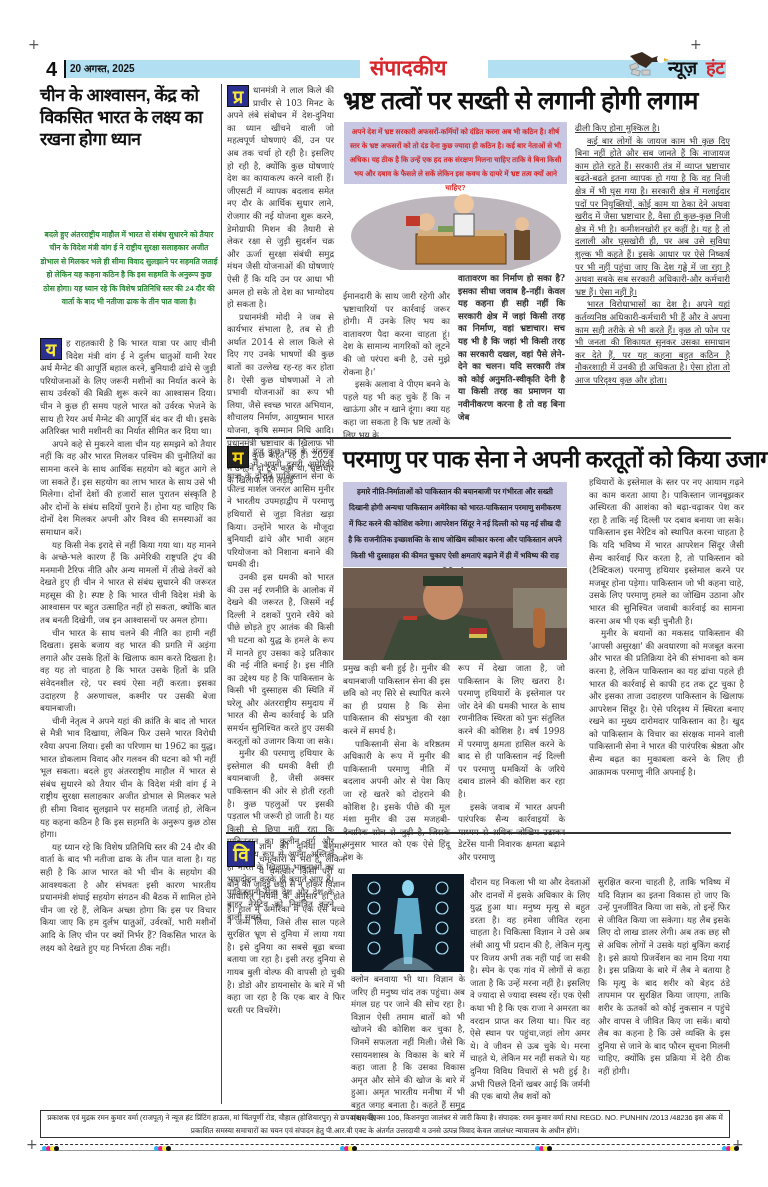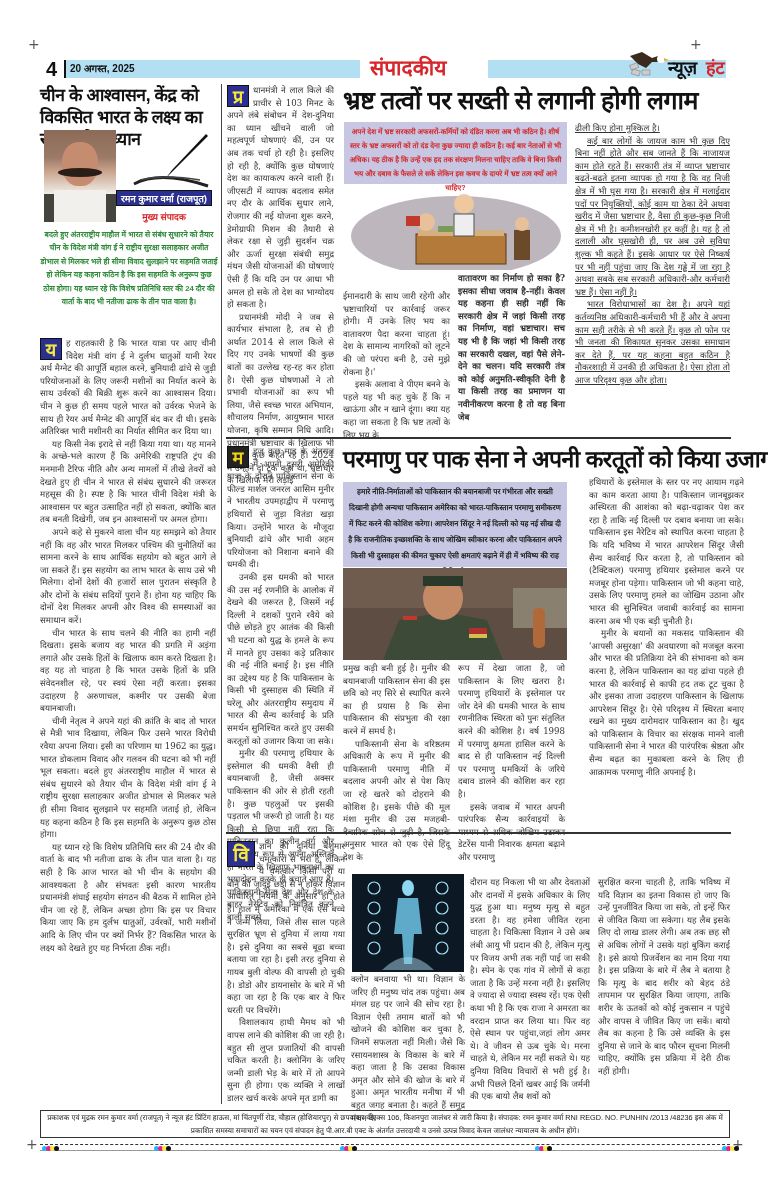--- a/index.html
+++ b/index.html
@@ -102,42 +102,25 @@
         <rect x="14" y="24" width="8" height="5" fill="#ccc" stroke="#777" stroke-width="0.5"></rect>
       </svg>
       <span class="brand1">न्यूज़</span>
       <span class="brand2">हंट</span>
     </div>
   </div>
 
   <div class="left-col">
     <div class="left-head">चीन के आश्वासन, केंद्र को विकसित भारत के लक्ष्य का रखना होगा ध्यान</div>
   </div>
-  <div class="author-block">
-    <div class="author-photo">
-      <div class="coatl"></div>
-        <div class="coatr"></div>
-      <div class="shirt"></div>
-      <div class="face"></div>
-      <div class="mous"></div>
-    </div>
-    <svg class="pen" viewBox="0 0 82 56">
-      <path d="M78 2 L40 40 L36 44 L42 36 L76 0 Z" fill="#111"></path>
-      <path d="M40 40 L30 50 L36 44 Z" fill="#333"></path>
-      <path d="M4 50 Q30 36 78 52" stroke="#222" stroke-width="3" fill="none"></path>
-      <path d="M10 46 Q36 40 70 46" stroke="#444" stroke-width="1.5" fill="none"></path>
-    </svg>
-    <div class="author-name">रमन कुमार वर्मा (राजपूत)</div>
-    <div class="author-role">मुख्य संपादक</div>
-  </div>
   <div class="summary">बदले हुए अंतरराष्ट्रीय माहौल में भारत से संबंध सुधारने को तैयार चीन के विदेश मंत्री वांग ई ने राष्ट्रीय सुरक्षा सलाहकार अजीत डोभाल से मिलकर भले ही सीमा विवाद सुलझाने पर सहमति जताई हो लेकिन यह कहना कठिन है कि इस सहमति के अनुरूप कुछ ठोस होगा। यह ध्यान रहे कि विशेष प्रतिनिधि स्तर की 24 दौर की वार्ता के बाद भी नतीजा ढाक के तीन पात वाला है।</div>
   <div class="left-body txt">
     <p class="first"><span class="dropcap">य</span><span>ह राहतकारी है कि भारत यात्रा पर आए चीनी विदेश मंत्री वांग ई ने दुर्लभ धातुओं यानी रेयर अर्थ मैग्नेट की आपूर्ति बहाल करने, बुनियादी ढांचे से जुड़ी परियोजनाओं के लिए जरूरी मशीनों का निर्यात करने के साथ उर्वरकों की बिक्री शुरू करने का आश्वासन दिया। चीन ने कुछ ही समय पहले भारत को उर्वरक भेजने के साथ ही रेयर अर्थ मैग्नेट की आपूर्ति बंद कर दी थी। इसके अतिरिक्त भारी मशीनरी का निर्यात सीमित कर दिया था।</span></p>
+    <p>अपने कहे से मुकरने वाला चीन यह समझने को तैयार नहीं कि वह और भारत मिलकर पश्चिम की चुनौतियों का सामना करने के साथ आर्थिक सहयोग को बहुत आगे ले जा सकते हैं। इस सहयोग का लाभ भारत के साथ उसे भी मिलेगा। दोनों देशों की हजारों साल पुरातन संस्कृति है और दोनों के संबंध सदियों पुराने हैं। होना यह चाहिए कि दोनों देश मिलकर अपनी और विश्व की समस्याओं का समाधान करें।</p>
     <p>यह किसी नेक इरादे से नहीं किया गया था। यह मानने के अच्छे-भले कारण हैं कि अमेरिकी राष्ट्रपति ट्रंप की मनमानी टैरिफ नीति और अन्य मामलों में तीखे तेवरों को देखते हुए ही चीन ने भारत से संबंध सुधारने की जरूरत महसूस की है। स्पष्ट है कि भारत चीनी विदेश मंत्री के आश्वासन पर बहुत उत्साहित नहीं हो सकता, क्योंकि बात तब बनती दिखेगी, जब इन आश्वासनों पर अमल होगा।</p>
-    <p>अपने कहे से मुकरने वाला चीन यह समझने को तैयार नहीं कि वह और भारत मिलकर पश्चिम की चुनौतियों का सामना करने के साथ आर्थिक सहयोग को बहुत आगे ले जा सकते हैं। इस सहयोग का लाभ भारत के साथ उसे भी मिलेगा। दोनों देशों की हजारों साल पुरातन संस्कृति है और दोनों के संबंध सदियों पुराने हैं। होना यह चाहिए कि दोनों देश मिलकर अपनी और विश्व की समस्याओं का समाधान करें।</p>
     <p>चीन भारत के साथ चलने की नीति का हामी नहीं दिखता। इसके बजाय वह भारत की प्रगति में अड़ंगा लगाते और उसके हितों के खिलाफ काम करते दिखता है। वह यह तो चाहता है कि भारत उसके हितों के प्रति संवेदनशील रहे, पर स्वयं ऐसा नहीं करता। इसका उदाहरण है अरुणाचल, कश्मीर पर उसकी बेजा बयानबाजी।</p>
     <p>चीनी नेतृत्व ने अपने यहां की क्रांति के बाद तो भारत से मैत्री भाव दिखाया, लेकिन फिर उसने भारत विरोधी रवैया अपना लिया। इसी का परिणाम था 1962 का युद्ध। भारत डोकलाम विवाद और गलवन की घटना को भी नहीं भूल सकता। बदले हुए अंतरराष्ट्रीय माहौल में भारत से संबंध सुधारने को तैयार चीन के विदेश मंत्री वांग ई ने राष्ट्रीय सुरक्षा सलाहकार अजीत डोभाल से मिलकर भले ही सीमा विवाद सुलझाने पर सहमति जताई हो, लेकिन यह कहना कठिन है कि इस सहमति के अनुरूप कुछ ठोस होगा।</p>
     <p>यह ध्यान रहे कि विशेष प्रतिनिधि स्तर की 24 दौर की वार्ता के बाद भी नतीजा ढाक के तीन पात वाला है। यह सही है कि आज भारत को भी चीन के सहयोग की आवश्यकता है और संभवतः इसी कारण भारतीय प्रधानमंत्री शंघाई सहयोग संगठन की बैठक में शामिल होने चीन जा रहे हैं, लेकिन अच्छा होगा कि इस पर विचार किया जाए कि हम दुर्लभ धातुओं, उर्वरकों, भारी मशीनों आदि के लिए चीन पर क्यों निर्भर हैं? विकसित भारत के लक्ष्य को देखते हुए यह निर्भरता ठीक नहीं।</p>
   </div>
   <div class="col-rule-v" style="left:221px;top:84px;height:1020px;"></div>
 
   <div class="a1-col1 txt">
     <p class="first"><span class="dropcap">प्र</span><span>धानमंत्री ने लाल किले की प्राचीर से 103 मिनट के अपने लंबे संबोधन में देश-दुनिया का ध्यान खींचने वाली जो महत्वपूर्ण घोषणाएं कीं, उन पर अब तक चर्चा हो रही है। इसलिए हो रही है, क्योंकि कुछ घोषणाएं देश का कायाकल्प करने वाली हैं। जीएसटी में व्यापक बदलाव समेत नए दौर के आर्थिक सुधार लाने, रोजगार की नई योजना शुरू करने, डेमोग्राफी मिशन की तैयारी से लेकर रक्षा से जुड़ी सुदर्शन चक्र और ऊर्जा सुरक्षा संबंधी समुद्र मंथन जैसी योजनाओं की घोषणाएं ऐसी हैं कि यदि उन पर आधा भी अमल हो सके तो देश का भाग्योदय हो सकता है।</span></p>
     <p>प्रधानमंत्री मोदी ने जब से कार्यभार संभाला है, तब से ही अर्थात 2014 से लाल किले से दिए गए उनके भाषणों की कुछ बातों का उल्लेख रह-रह कर होता है। ऐसी कुछ घोषणाओं ने तो प्रभावी योजनाओं का रूप भी लिया, जैसे स्वच्छ भारत अभियान, शौचालय निर्माण, आयुष्मान भारत योजना, कृषि सम्मान निधि आदि। प्रधानमंत्री भ्रष्टाचार के खिलाफ भी कुछ न कुछ कहते रहे हैं। 2024 में उन्होंने दो टूक कहा था,'भ्रष्टाचार के खिलाफ मेरी लड़ाई</p>
   </div>
@@ -197,21 +180,20 @@
     <p>इसके जवाब में भारत अपनी पारंपरिक सैन्य कार्रवाइयों के माध्यम से अधिक जोखिम उठाकर डेटरेंस यानी निवारक क्षमता बढ़ाने और परमाणु</p>
   </div>
   <div class="a2-col4 txt">
     <p class="first">हथियारों के इस्तेमाल के स्तर पर नए आयाम गढ़ने का काम करता आया है। पाकिस्तान जानबूझकर अस्थिरता की आशंका को बढ़ा-चढ़ाकर पेश कर रहा है ताकि नई दिल्ली पर दबाव बनाया जा सके। पाकिस्तान इस नैरेटिव को स्थापित करना चाहता है कि यदि भविष्य में भारत आपरेशन सिंदूर जैसी सैन्य कार्रवाई फिर करता है, तो पाकिस्तान को (टैक्टिकल) परमाणु हथियार इस्तेमाल करने पर मजबूर होना पड़ेगा। पाकिस्तान जो भी कहना चाहे, उसके लिए परमाणु हमले का जोखिम उठाना और भारत की सुनिश्चित जवाबी कार्रवाई का सामना करना अब भी एक बड़ी चुनौती है।</p>
     <p>मुनीर के बयानों का मकसद पाकिस्तान की 'आपसी असुरक्षा' की अवधारणा को मजबूत करना और भारत की प्रतिक्रिया देने की संभावना को कम करना है, लेकिन पाकिस्तान का यह ढांचा पहले ही भारत की कार्रवाई से काफी हद तक टूट चुका है और इसका ताजा उदाहरण पाकिस्तान के खिलाफ आपरेशन सिंदूर है। ऐसे परिदृश्य में स्थिरता बनाए रखने का मुख्य दारोमदार पाकिस्तान का है। खुद को पाकिस्तान के विचार का संरक्षक मानने वाली पाकिस्तानी सेना ने भारत की पारंपरिक श्रेष्ठता और सैन्य बढ़त का मुकाबला करने के लिए ही आक्रामक परमाणु नीति अपनाई है।</p>
   </div>
   <div class="hrule" style="left:226px;top:832px;width:505px;"></div>
 
   <div class="a3-col1 txt">
     <p class="first"><span class="dropcap" style="width:28px;height:26px;line-height:26px;font-size:19px;">वि</span><span>ज्ञान की दुनिया बेशुमार चमत्कारों से भरी है, लेकिन ये चमत्कार किसी परी या बौने की जादुई छड़ी से न होकर विज्ञान आधारित नियमों के अनुसार ही होते हैं। हाल में अमेरिका में एक ऐसे बच्चे ने जन्म लिया, जिसे तीस साल पहले सुरक्षित भ्रूण से दुनिया में लाया गया है। इसे दुनिया का सबसे बूढ़ा बच्चा बताया जा रहा है। इसी तरह दुनिया से गायब बुली वोल्फ की वापसी हो चुकी है। डोडो और डायनासोर के बारे में भी कहा जा रहा है कि एक बार वे फिर धरती पर विचरेंगे।</span></p>
-    <p>विशालकाय हाथी मैमथ को भी वापस लाने की कोशिश की जा रही है। बहुत सी लुप्त प्रजातियों की वापसी चकित करती है। क्लोनिंग के जरिए जन्मी डाली भेड़ के बारे में तो आपने सुना ही होगा। एक व्यक्ति ने लाखों डालर खर्च करके अपने मृत डागी का</p>
   </div>
   <svg class="a3-img" viewBox="0 0 112 98">
     <rect width="112" height="98" fill="#0c1824"></rect>
     <ellipse cx="56" cy="14" rx="6" ry="8" fill="#8fd6f0"></ellipse>
     <path d="M46 24 L66 24 L70 60 L62 60 L60 90 L52 90 L50 60 L42 60 Z" fill="#6ec4e6" opacity="0.85"></path>
     <g fill="none" stroke="#9fe0f6" stroke-width="1.2">
       <circle cx="22" cy="14" r="6"></circle>
         <circle cx="22" cy="34" r="6"></circle>
         <circle cx="22" cy="54" r="6"></circle>
         <circle cx="22" cy="74" r="6"></circle>

